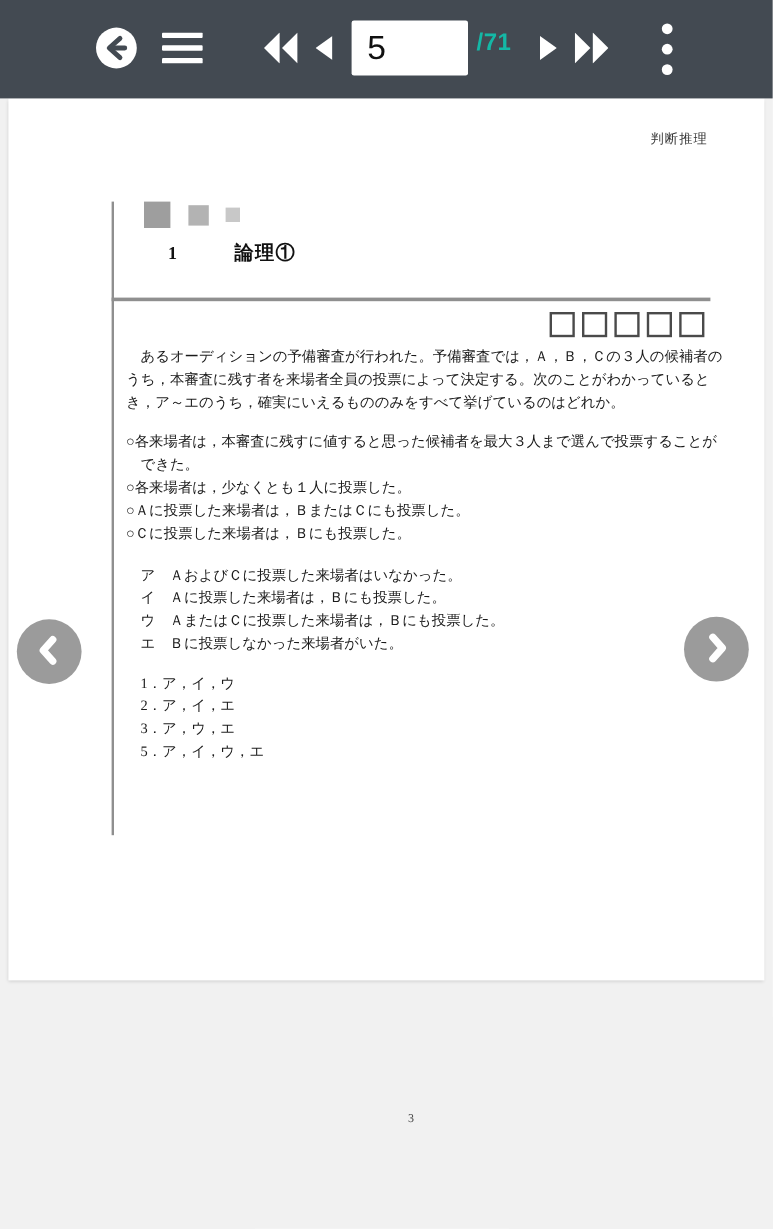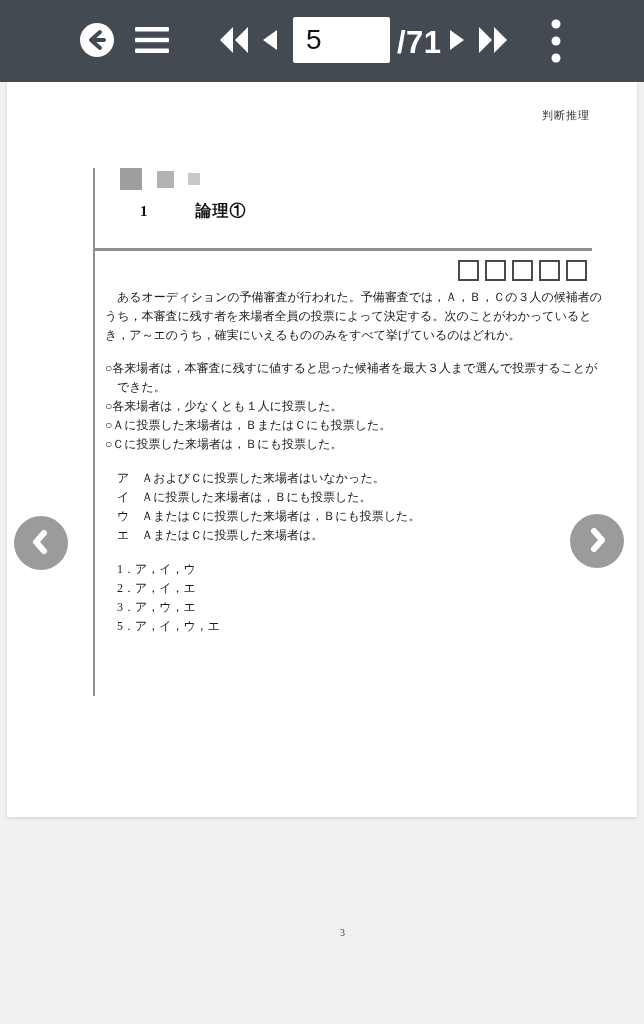--- a/index.html
+++ b/index.html
@@ -14,21 +14,21 @@
   .btn-back   { left:77px;  top:21px; width:40px; height:40px; }
   .btn-menu   { left:134px; top:27px; width:36px; height:28px; }
   .btn-first  { left:219px; top:28px; width:30px; height:26px; }
   .btn-prev   { left:261px; top:31px; width:18px; height:20px; }
   .btn-next   { left:448px; top:31px; width:18px; height:20px; }
   .btn-last   { left:478px; top:28px; width:30px; height:26px; }
   .btn-dots   { left:544px; top:19px; width:24px; height:46px; }
   .page-input { position:absolute; left:293px; top:17px; width:97px; height:46px;
                 border:none; border-radius:2px; background:#fff; color:#111;
                 font-size:28px; padding-left:13px; font-family:"Liberation Sans",sans-serif; outline:none; }
-  .page-total { position:absolute; left:397px; top:25px; color:#ffffff; font-size:31px;
+  .page-total { position:absolute; left:397px; top:25px; color:#14b8a6; font-size:20px;
                 font-weight:bold; letter-spacing:0.5px;text-align:center; }
 
   
   .doc-page { position:absolute; left:7px; top:82px; width:630px; height:735px;
               background:#ffffff; box-shadow:0 1px 3px rgba(0,0,0,0.15); }
 
   .serif-jp { font-family:"Liberation Serif","DejaVu Serif",serif; }
 
   .category-label { position:absolute; top:26px; right:47px; font-size:11px; color:#333;
                     letter-spacing:1px; }
@@ -48,21 +48,21 @@
   .heading .num { font-size:15px; }
   .heading .title { font-size:16px; margin-left:36px; letter-spacing:1px;padding-left:12px; }
 
   .checkboxes { position:absolute; top:178px; left:451px; display:flex; gap:6px; }
   .answer-checkbox { width:21px; height:21px; border:2px solid #4a4a4a; background:#fff; }
 
   .text-body { position:absolute; left:98px; top:206px; width:494px;
                font-size:12px; line-height:19px; color:#1a1a1a; }
   .text-body div { white-space:nowrap; }
   .conditions { margin-top:14px; }
-  .statements { margin-top:16px;font-family:Liberation Mono, monospace; }
+  .statements { margin-top:16px; }
   .choices    { margin-top:14px; }
   .indent { padding-left:12px; }
   .statements div, .choices div { padding-left:12px; }
 
   .page-num { position:absolute; top:845px; left:86px; width:499px; text-align:center;
               font-size:10px; color:#444; }
 
   
   .nav-btn { position:absolute; width:54px; height:54px; border-radius:50%;
              background:#9b9b9b; border:none; cursor:pointer; z-index:6;
@@ -182,21 +182,21 @@
           <div>○各来場者は，本審査に残すに値すると思った候補者を最大３人まで選んで投票することが</div>
           <div class="indent">できた。</div>
           <div>○各来場者は，少なくとも１人に投票した。</div>
           <div>○Ａに投票した来場者は，ＢまたはＣにも投票した。</div>
           <div>○Ｃに投票した来場者は，Ｂにも投票した。</div>
         </div>
       <div class="statements">
           <div>ア　ＡおよびＣに投票した来場者はいなかった。</div>
           <div>イ　Ａに投票した来場者は，Ｂにも投票した。</div>
           <div>ウ　ＡまたはＣに投票した来場者は，Ｂにも投票した。</div>
-          <div>エ　ＡまたはＣに投票した来場者は。</div>
+          <div>エ　Ｂに投票しなかった来場者がいた。</div>
         </div>
       <div class="choices">
           <div>1．ア，イ，ウ</div>
           <div>2．ア，イ，エ</div>
           <div>3．ア，ウ，エ</div>
           <div>5．ア，イ，ウ，エ</div>
         </div>
     </div>
 
     <div class="page-num">3</div>

